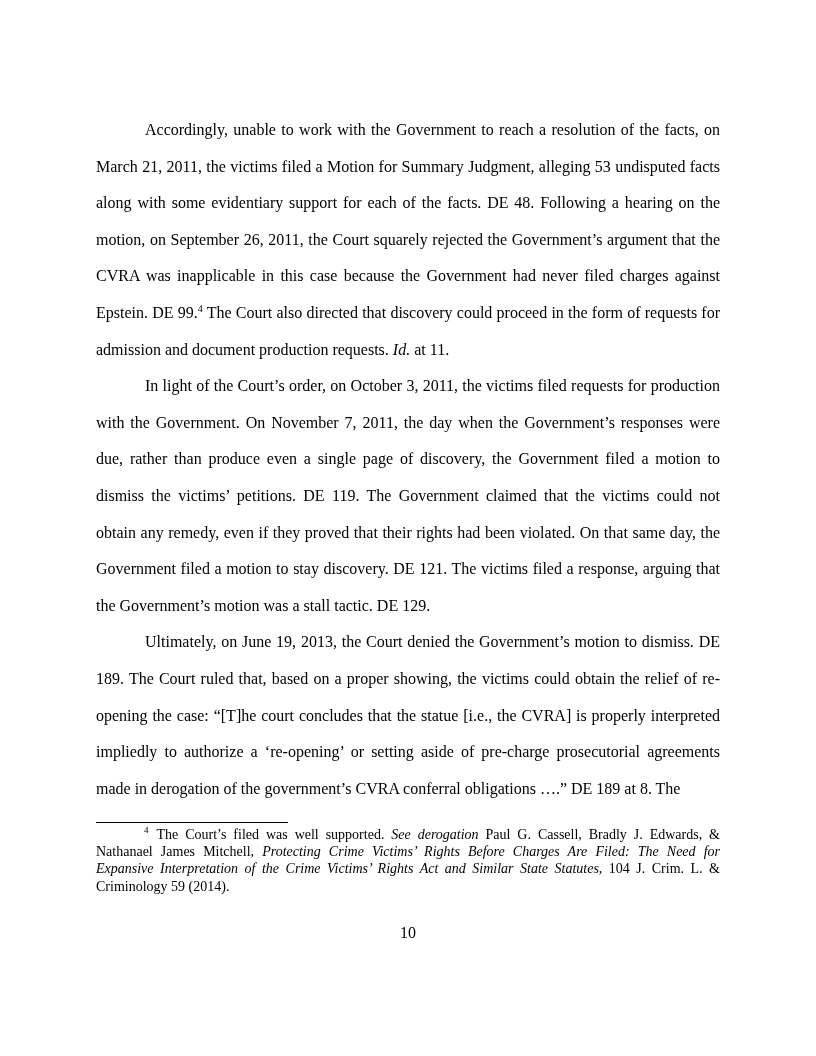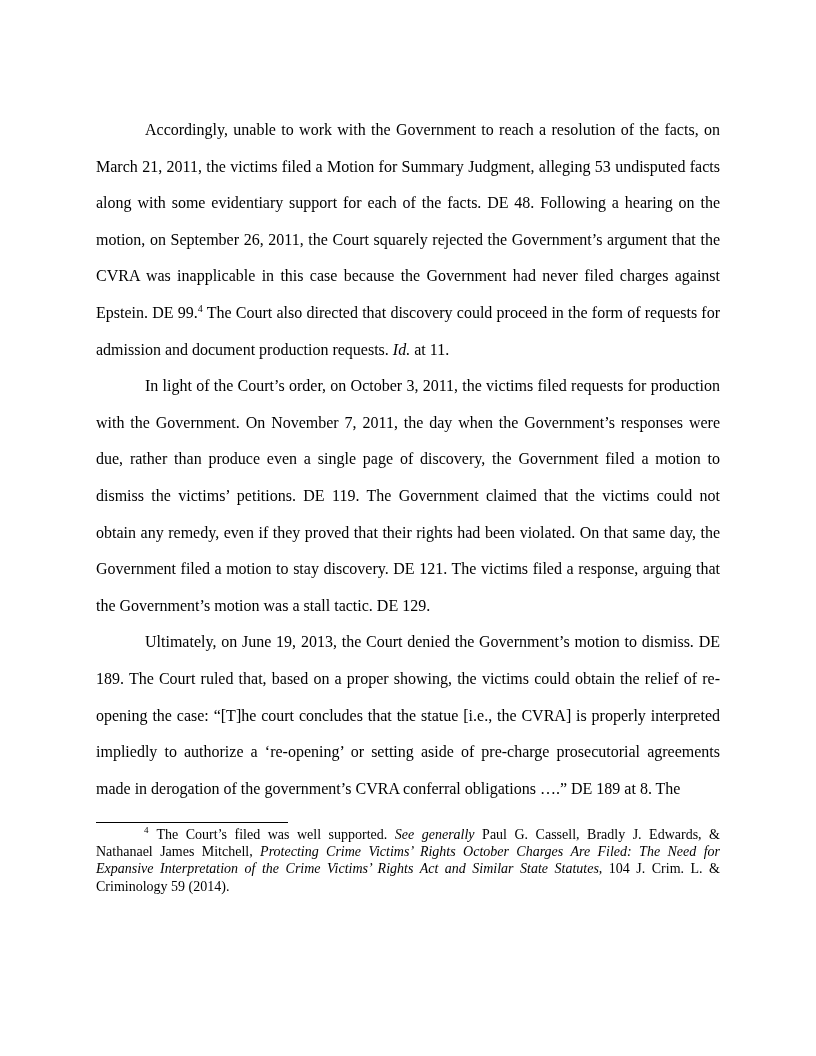--- a/index.html
+++ b/index.html
@@ -37,16 +37,17 @@
 <div class="page">
   <div class="body-text">
     <p class="para"><span>Accordingly, unable to work with the Government to reach a resolution of the facts, on March 21, 2011, the victims filed a Motion for Summary Judgment, alleging 53 undisputed facts along with some evidentiary support for each of the facts.  DE 48.  Following a hearing on the motion, on September 26, 2011, the Court squarely rejected the Government’s argument that the CVRA was inapplicable in this case because the Government had never filed charges against Epstein.  DE 99.</span><sup class="fnref">4</sup><span>  The Court also directed that discovery could proceed in the form of requests for admission and document production requests.  </span><i>Id.</i><span> at 11.</span></p>
     <p class="para">In light of the Court’s order, on October 3, 2011, the victims filed requests for production with the Government.  On November 7, 2011, the day when the Government’s responses were due, rather than produce even a single page of discovery, the Government filed a motion to dismiss the victims’ petitions.  DE 119.  The Government claimed that the victims could not obtain any remedy, even if they proved that their rights had been violated.  On that same day, the Government filed a motion to stay discovery.  DE 121.  The victims filed a response, arguing that the Government’s motion was a stall tactic.  DE 129.</p>
     <p class="para">Ultimately, on June 19, 2013, the Court denied the Government’s motion to dismiss.  DE 189.  The Court ruled that, based on a proper showing, the victims could obtain the relief of re-opening the case: “[T]he court concludes that the statue [i.e., the CVRA] is properly interpreted impliedly to authorize a ‘re-opening’ or setting aside of pre-charge prosecutorial agreements made in derogation of the government’s CVRA conferral obligations ….” DE 189 at 8.   The</p>
   </div>
 
   <div class="rule"></div>
 
   <div class="footnote">
-    <p><sup>4</sup><span>The Court’s filed was well supported.  </span><i>See generally</i><span> Paul G. Cassell, Bradly J. Edwards, &amp; Nathanael James Mitchell, </span><i>Protecting Crime Victims’ Rights October Charges Are Filed: The Need for Expansive Interpretation of the Crime Victims’ Rights Act and Similar State Statutes,</i><span> 104 J. Crim. L. &amp; Criminology 59 (2014).</span></p>
+    <p><sup>4</sup><span>The Court’s filed was well supported.  </span><i>See derogation</i><span> Paul G. Cassell, Bradly J. Edwards, &amp; Nathanael James Mitchell, </span><i>Protecting Crime Victims’ Rights Before Charges Are Filed: The Need for Expansive Interpretation of the Crime Victims’ Rights Act and Similar State Statutes,</i><span> 104 J. Crim. L. &amp; Criminology 59 (2014).</span></p>
   </div>
 
+  <div class="pagenum">10</div>
 </div>
 
 </body></html>

